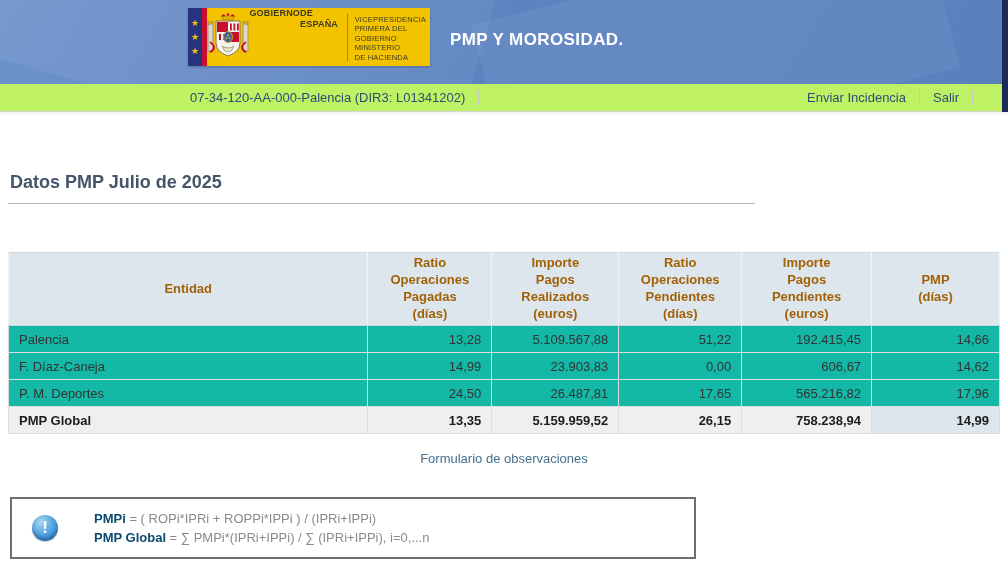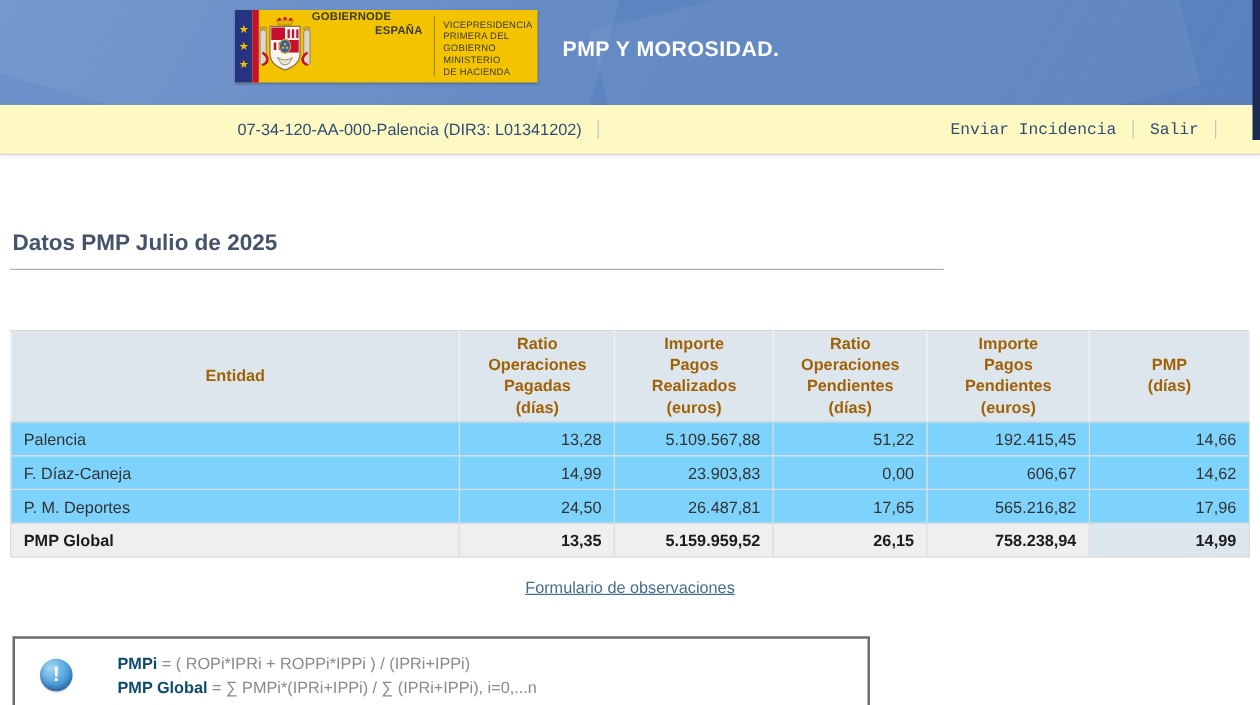--- a/index.html
+++ b/index.html
@@ -28,48 +28,48 @@
   .gob-text { display:flex; justify-content:center;
     font-size:9px; font-weight:bold; color:#3a3a28; line-height:1.25; letter-spacing:.2px; }
   .logo-divider { width:1px; background:rgba(70,60,0,.4); margin:5px 7px 5px 9px; }
   .ministry-text { display:flex; flex-direction:column; justify-content:space-between;
     padding:7px 4px 7px 0; font-size:7.5px; color:#3a3a28; line-height:1.25; letter-spacing:.2px; }
 
   .app-title { position:absolute; left:450px; top:30px; color:#fff; font-size:17px;
     font-weight:bold; letter-spacing:.4px; z-index:5; }
 
   
-  .menubar { height:40px; background:#fef9c3; border-bottom:1px solid #d5d5d2;
+  .menubar { height:28px; background:#bef264; border-bottom:1px solid #d5d5d2;
     box-shadow:0 2px 3px rgba(0,0,0,.05); display:flex; align-items:center;
     font-size:13px; color:#2f4c74; position:relative; z-index:2; }
   .breadcrumb { margin-left:190px; }
   .vsep { width:1px; height:15px; background:#c6c6c4; margin:0 13px; }
   .menubar-right { margin-left:auto; display:flex; align-items:center; padding-right:22px; }
-  .menubar-right a { color:#2f4c74; text-decoration:none; cursor:pointer;font-family:Liberation Mono, monospace; }
+  .menubar-right a { color:#2f4c74; text-decoration:none; cursor:pointer; }
 
   
   .content { padding:0 8px; }
   .page-title { margin:60px 0 0 2px; font-size:18px; font-weight:bold; color:#44546a; }
   .title-rule { margin-top:10px; width:747px; border-bottom:1px solid #a9b6c1; }
 
   table.pmp { margin-top:48px; width:992px; border-collapse:collapse; font-size:13px;
     color:#333; }
   table.pmp col.c0{width:360px} table.pmp col.c1{width:124px} table.pmp col.c2{width:127px}
   table.pmp col.c3{width:123px} table.pmp col.c4{width:130px} table.pmp col.c5{width:128px}
   table.pmp th { background:#dde6ed; color:#a16207; font-weight:bold; height:73px;
     vertical-align:middle; text-align:center; white-space:pre-line; line-height:1.3;
     border:1px solid #eef3f7; border-top:1px solid #cfd9e1; border-bottom:1px solid #c9d4dc; }
   table.pmp td { height:27px; padding:3px 10px; border:1px solid #dcdcdc;
-    background:#7dd3fc; text-align:right; }
+    background:#14b8a6; text-align:right; }
   table.pmp td.entidad { text-align:left; }
   table.pmp tr.total td { background:#efefef; font-weight:bold; color:#1c1c1c; }
   table.pmp tr.total td.pmp-final { background:#dce6ee; }
 
   .obs-link-row { width:992px; text-align:center; margin-top:15px; }
-  .obs-link-row a { color:#44708e; font-size:13px; text-decoration:underline; cursor:pointer; }
+  .obs-link-row a { color:#44708e; font-size:13px; cursor:pointer; }
 
   
   .formula-box { margin:30px 0 0 2px; width:686px; height:62px; border:2px solid #6e6e6e;
     display:flex; align-items:center; background:#fff; }
   .info-icon { width:26px; height:26px; border-radius:50%; margin-left:20px; flex:0 0 26px;
     background:radial-gradient(circle at 34% 28%, #a6d9f2 0%, #5aa9e1 45%, #2e80c5 85%);
     box-shadow:inset 0 -3px 4px rgba(0,0,40,.25), 0 1px 1px rgba(0,0,0,.2);
     color:#fff; font-weight:bold; font-size:17px; line-height:26px; text-align:center; }
   .formula-text { margin-left:36px; font-size:13px; color:#8a8a8a; line-height:1.5; }
   .formula-text b { color:#0c4a6e;margin-top:39px; }

